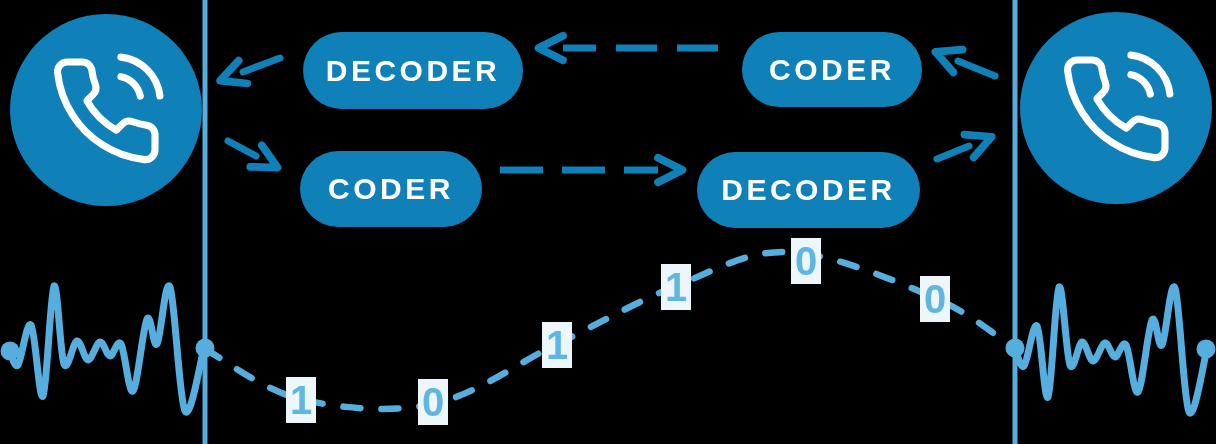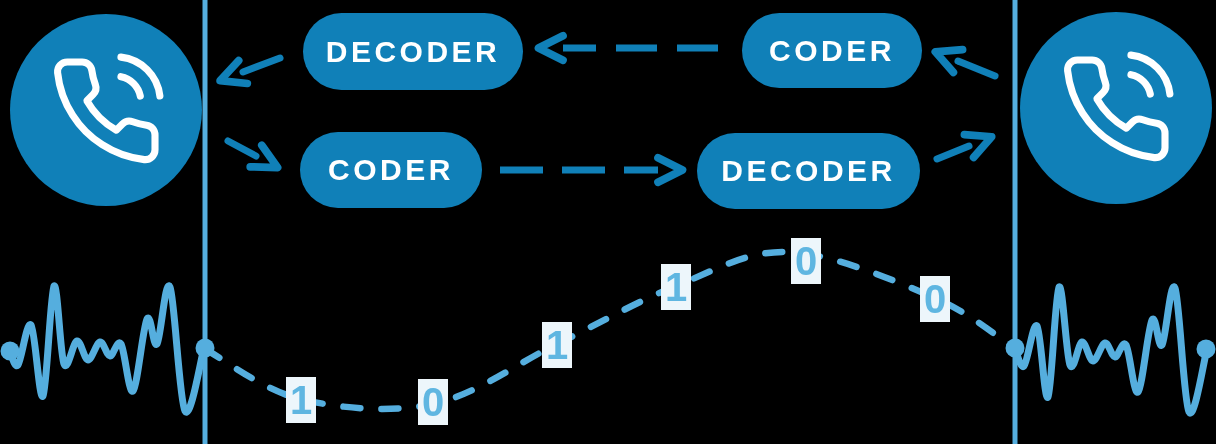--- a/index.html
+++ b/index.html
@@ -14,21 +14,21 @@
   .dash-top{stroke-dasharray:41 20;stroke-linecap:butt;}
   .dash-bot{stroke-dasharray:43 19;stroke-linecap:butt;}
   .mk{stroke:var(--primary,#1080b8);fill:none;}
   .wave{stroke:var(--light,#55aede);stroke-width:7;fill:none;stroke-linecap:round;stroke-linejoin:round;}
   .carrier{stroke:var(--light,#55aede);stroke-width:6.5;fill:none;stroke-linecap:round;stroke-dasharray:17 21;}
   .dot{fill:var(--light,#55aede);}
 
   .pill{position:absolute;display:flex;align-items:center;justify-content:center;
         background:var(--primary,#1080b8);color:var(--pill_text,#ffffff);
         border-radius:40px;font-weight:700;font-size:30px;letter-spacing:3.5px;
-        font-family:"Liberation Sans",sans-serif;}
+        font-family:"Liberation Sans",sans-serif;margin-top:19px;}
   .pill-tl{left:303px;top:13px;width:220px;height:77px;}
   .pill-tr{left:742px;top:13px;width:180px;height:75px;}
   .pill-bl{left:300px;top:132px;width:182px;height:76px;}
   .pill-br{left:697px;top:133px;width:223px;height:76px;}
 
   .bit{position:absolute;width:30px;height:46px;display:flex;align-items:center;justify-content:center;
        background:var(--bit_bg,#edf6fb);color:var(--bit_fg,#5fb6e1);
        font-weight:700;font-size:40px;font-family:"Liberation Sans",sans-serif;}
   .bit1{left:286px;top:377px;}
   .bit2{left:418px;top:379px;}

